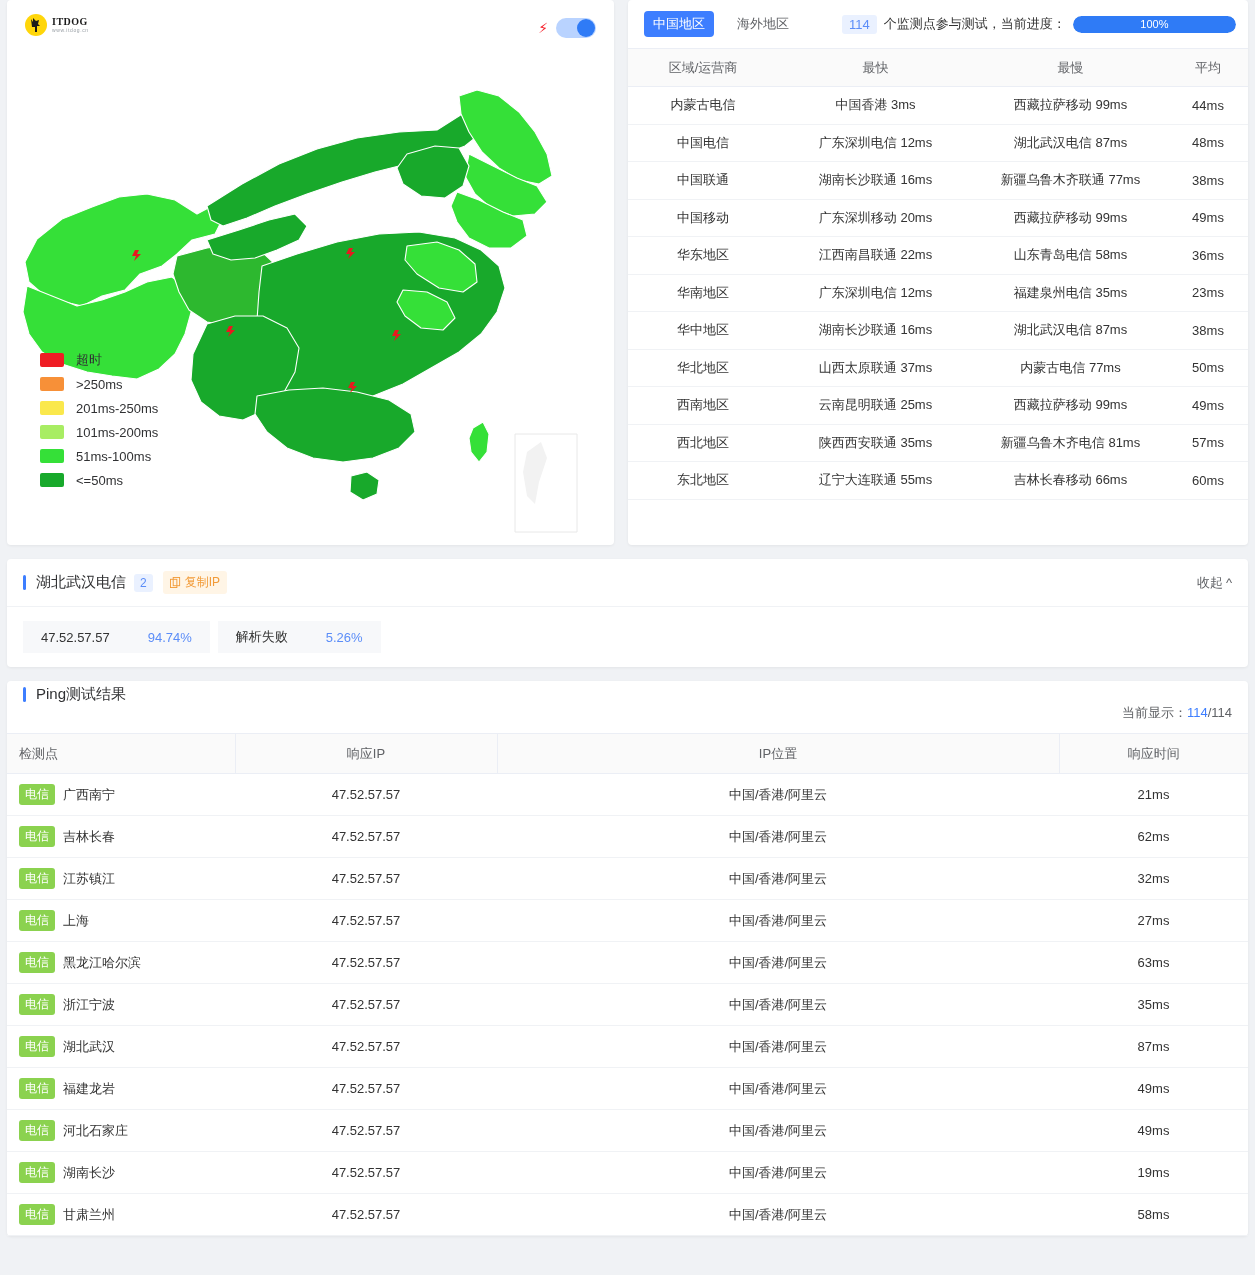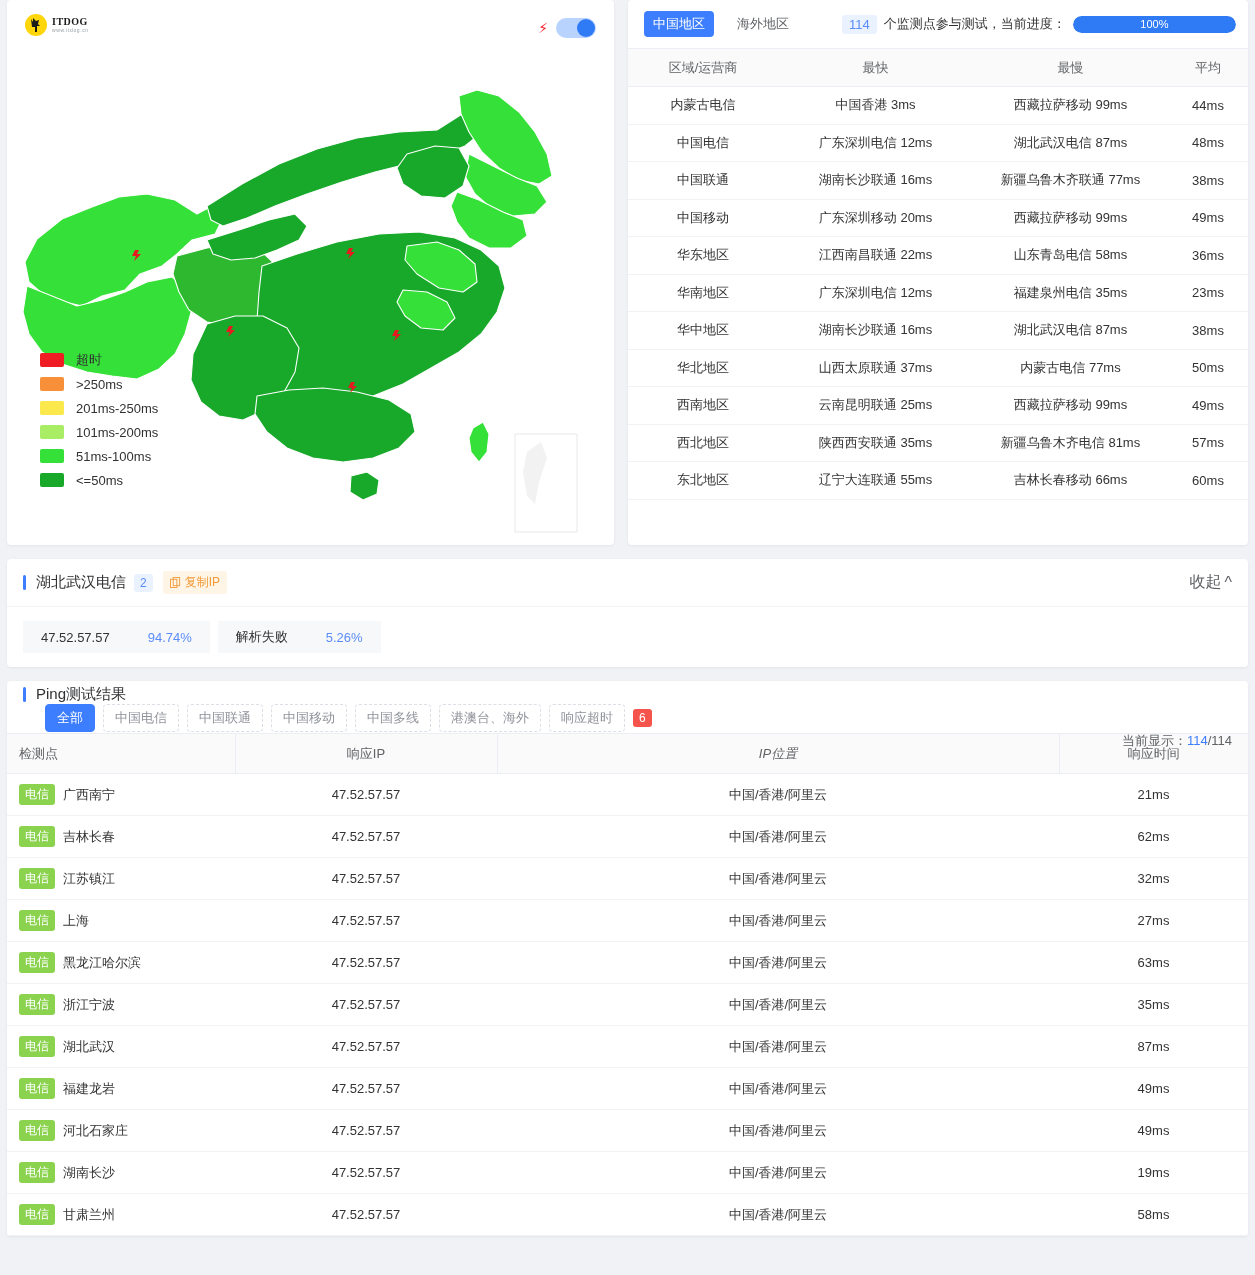--- a/index.html
+++ b/index.html
@@ -112,21 +112,21 @@
   .mini-badge {
     background: #eaf1ff; color: #5b8df8; font-size: 12px;
     padding: 2px 6px; border-radius: 3px; margin-left: 8px;
   }
   .copy-btn {
     display: inline-flex; align-items: center; gap: 4px;
     background: #fff5e6; color: #f29b38; font-size: 12px;
     padding: 3px 7px; border-radius: 3px; margin-left: 10px; cursor: pointer;
   }
   .collapse-link {
-    margin-left: auto; font-size: 16px; color: #606266; cursor: pointer;
+    margin-left: auto; font-size: 13px; color: #606266; cursor: pointer;
     display: flex; align-items: center; gap: 3px;
   }
   .dns-body { padding: 14px 16px; display: flex; gap: 0; }
   .dns-chip {
     display: flex; align-items: center; background: #f7f8fa;
     height: 32px; padding: 0 18px; gap: 38px; font-size: 13px; color: #333;
   }
   .dns-chip + .dns-chip { margin-left: 8px; }
   .dns-pct { color: #5b8df8; }
 
@@ -152,21 +152,21 @@
     background: #fafafa; height: 40px;
     border-top: 1px solid #ebeef5; border-bottom: 1px solid #ebeef5;
   }
   table.ping-tbl th + th { border-left: 1px solid #ebeef5; }
   table.ping-tbl td {
     height: 42px; font-size: 13px; color: #333; text-align: center;
     border-bottom: 1px solid #f0f2f5;
   }
   .p-node { width: 228px; text-align: left !important; padding-left: 12px; }
   .p-ip { width: 262px; }
-  .p-loc { width: 562px; font-style: italic; }
+  .p-loc { width: 562px; }
   .p-rt { width: 189px; }
   .isp-tag {
     display: inline-block; background: #8bd24f; color: #fff; font-size: 12px;
     padding: 2px 6px; border-radius: 3px; margin-right: 8px; vertical-align: middle;
   }
   .node-name { vertical-align: middle; color: #333; }
 </style>
 </head>
 <body>
 
@@ -396,30 +396,20 @@
       </span>
     </div>
   </div>
 
   <div class="card ping-card">
     <div class="ping-head">
       <span class="bar-title">
         <span class="blue-bar"></span>
         <span class="sect-title">Ping测试结果</span>
       </span>
-      <span class="filters">
-        <span class="fbtn active">全部</span>
-        <span class="fbtn">中国电信</span>
-        <span class="fbtn">中国联通</span>
-        <span class="fbtn">中国移动</span>
-        <span class="fbtn">中国多线</span>
-        <span class="fbtn">港澳台、海外</span>
-        <span class="fbtn">响应超时</span>
-        <span class="red-badge">6</span>
-      </span>
       <span class="showing">
         <span>当前显示：</span><b>114</b><span>/114</span>
       </span>
     </div>
 
     <table class="ping-tbl">
       <thead>
         <tr>
           <th class="p-node">检测点</th>
           <th class="p-ip">响应IP</th>

